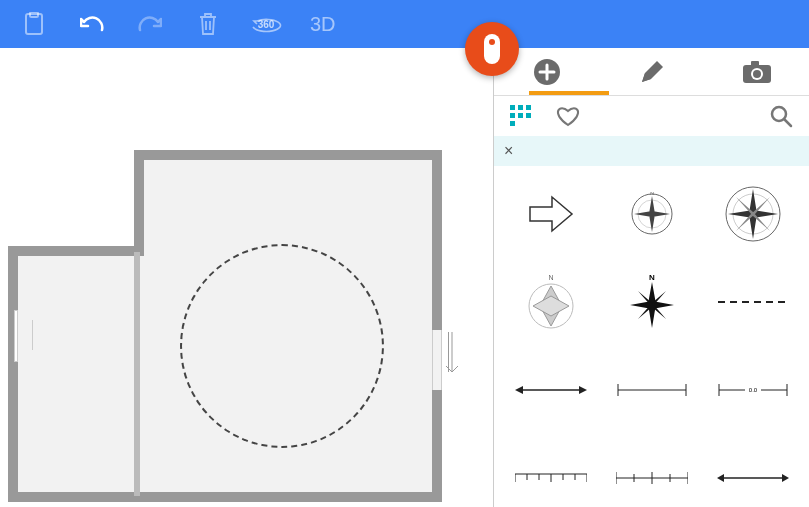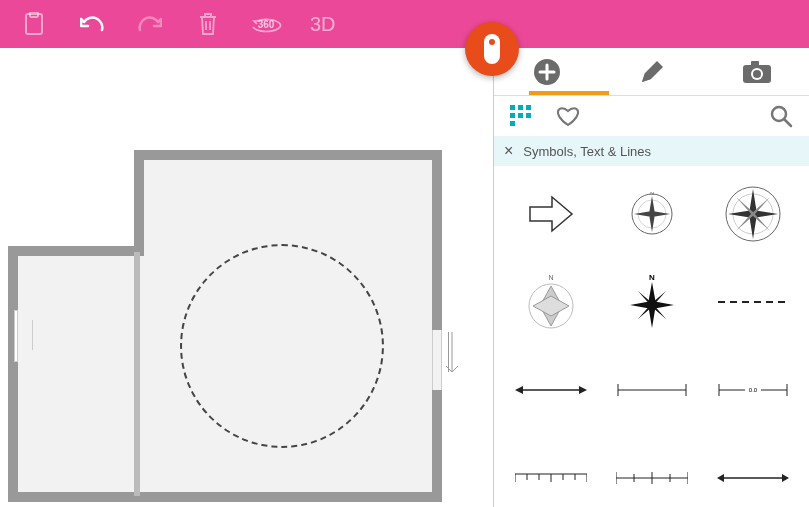--- a/index.html
+++ b/index.html
@@ -6,21 +6,21 @@
   body {
     width: 809px;
     height: 507px;
     font-family: Arial, sans-serif;
     overflow: hidden;
     position: relative;
     background: #fff;
   }
   .top-bar {
     height: 48px;
-    background: #ec4899;
+    background: #3b82f6;
     display: flex;
     align-items: center;
     padding: 0 20px;
     gap: 30px;
     color: rgba(255,255,255,0.5);
   }
   .top-bar .icon { width: 28px; height: 28px; display: flex; align-items:center; justify-content:center; font-size:20px; }
   .main { display: flex; height: calc(100% - 48px); }
   .canvas { flex: 1; position: relative; background: #fff; overflow:hidden; }
   .divider { width:1px; background:#ccc; }
@@ -196,21 +196,20 @@
       <div class="icon-btn search-ic">
         <svg width="24" height="24" viewBox="0 0 24 24">
             <circle cx="10" cy="10" r="7" fill="none" stroke="#777" stroke-width="2.5"></circle>
             <path d="M15 15 L22 22" stroke="#777" stroke-width="2.5" stroke-linecap="round"></path>
           </svg>
       </div>
     </div>
 
     <div class="category-header">
       <span style="font-size:16px;color:#555;cursor:pointer">×</span>
-      <span>Symbols, Text &amp; Lines</span>
     </div>
 
     <div class="items-grid">
 
       <div class="item">
         <svg width="50" height="38" viewBox="0 0 50 38">
             <path d="M4 12 L26 12 L26 2 L46 19 L26 36 L26 26 L4 26 Z" fill="none" stroke="#333" stroke-width="1.5"></path>
           </svg>
       </div>
       <div class="item">

